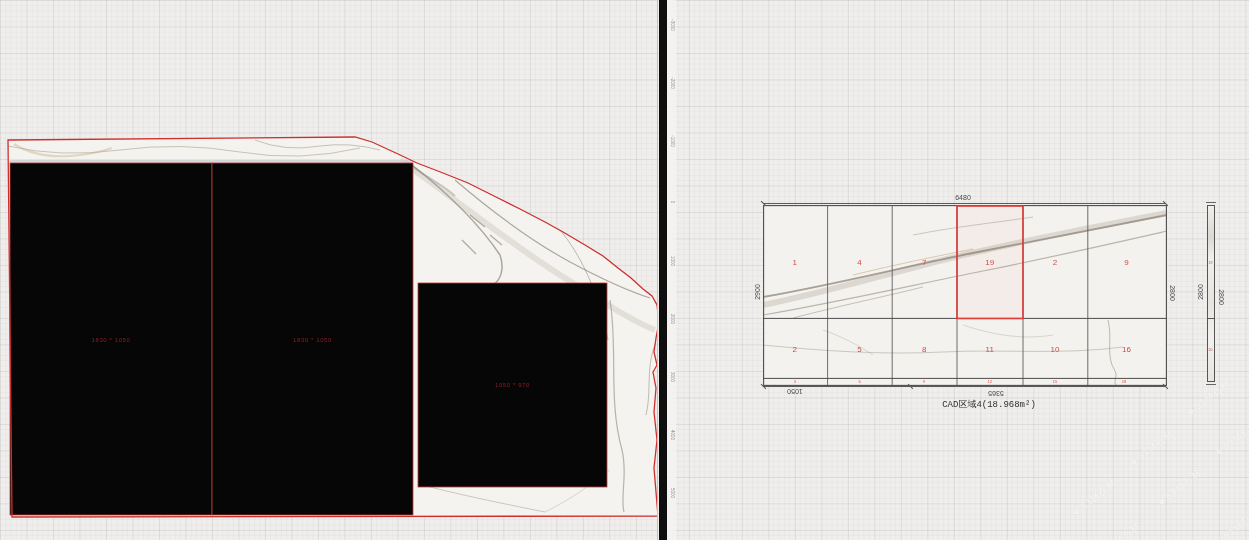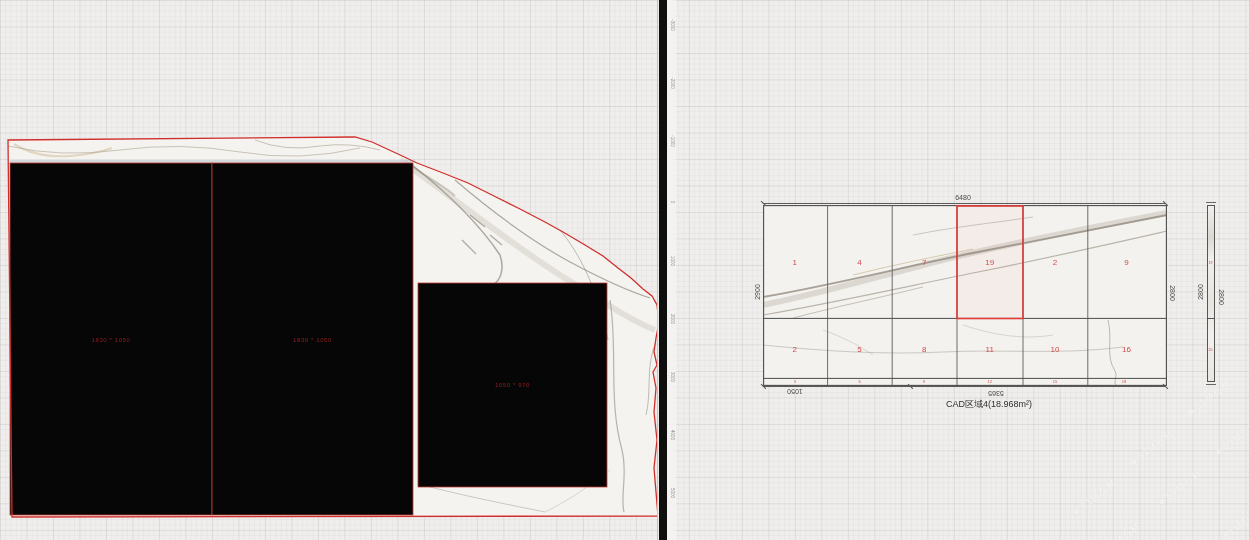--- a/index.html
+++ b/index.html
@@ -182,21 +182,21 @@
     <span class="dim rot-r" style="left:491.5px;top:293px;">2800</span>
 
     <div class="dimline" style="left:82.5px;top:385.5px;width:403px;height:1px;">
       <div class="dimtick" style="left:-3px;top:0;"></div>
       <div class="dimtick" style="left:144px;top:0;"></div>
       <div class="dimtick" style="right:-3px;top:0;"></div>
     </div>
     <span class="dim rot-f" style="left:114.8px;top:391px;">1050</span>
     <span class="dim rot-f" style="left:315.5px;top:392.5px;">5365</span>
 
-    <span class="cad-title" style="left:309px;top:404px;">CAD区域4(18.968m²)</span>
+    <span class="cad-title" style="left:309px;top:404px;font-family:Liberation Mono, monospace;">CAD区域4(18.968m²)</span>
   </div>
 
   <div class="side-strip">
     <div class="side-div"></div>
   </div>
   <div class="side-endtick" style="left:1205.5px;top:201.5px;"></div>
   <div class="side-endtick" style="left:1205.5px;top:383.5px;"></div>
   <span class="sidenum" style="left:1210.5px;top:263px;">19</span>
   <span class="sidenum" style="left:1210.5px;top:350px;">20</span>
   <span class="dim rot-l" style="left:1200px;top:292px;">2800</span>

